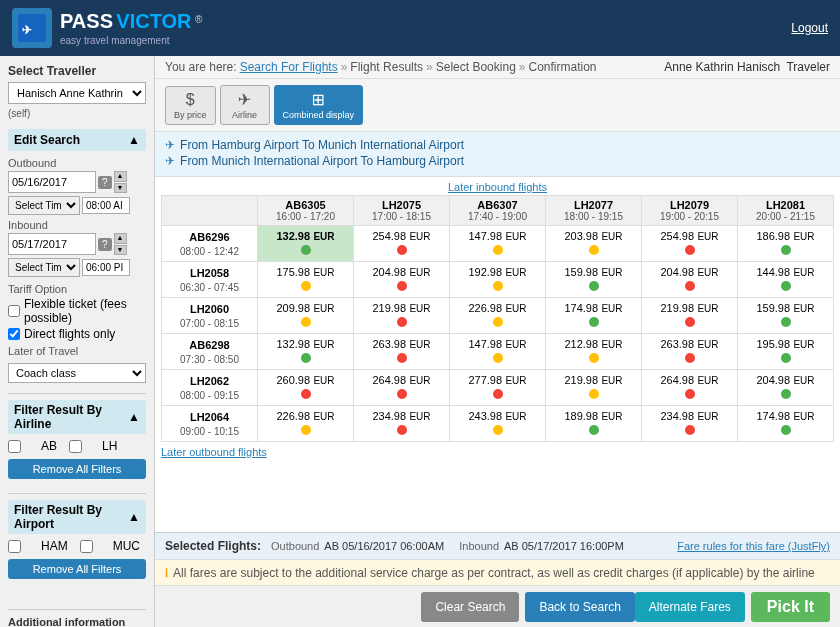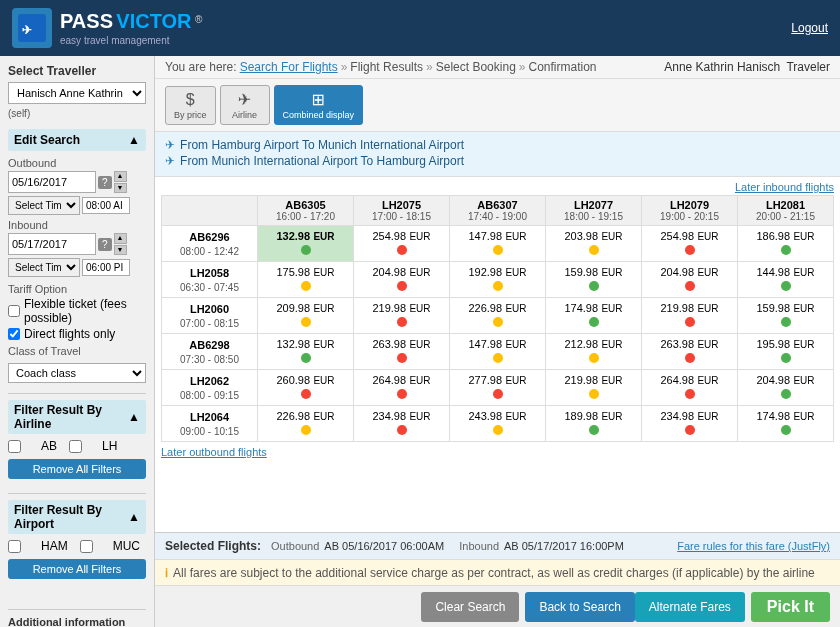--- a/index.html
+++ b/index.html
@@ -65,21 +65,21 @@
     .view-btn-icon { font-size: 16px; display: block; }
     .view-btn-label { font-size: 9px; }
 
     
     .flight-directions { padding: 6px 10px; background: #e8f4fb; border-bottom: 1px solid #ddd; }
     .flight-dir { font-size: 12px; color: #1a5a8a; margin-bottom: 2px; display: flex; align-items: center; gap: 5px; }
     .plane-icon { color: #2980b9; }
 
     
     .flight-grid-container { flex: 1; overflow: auto; padding: 4px 6px; }
-    .later-link { text-align: right; color: #2980b9; font-size: 11px; cursor: pointer; text-decoration: underline; margin-bottom: 2px; }
+    .later-link { text-align: center; color: #2980b9; font-size: 11px; cursor: pointer; text-decoration: underline; margin-bottom: 2px; }
     .later-outbound { color: #2980b9; font-size: 11px; cursor: pointer; text-decoration: underline; margin-top: 4px; }
 
     
     .flight-table { border-collapse: collapse; width: 100%; font-size: 11px; }
     .flight-table th, .flight-table td { border: 1px solid #ddd; padding: 3px 5px; text-align: center; vertical-align: middle; }
     .flight-table th { background: #f0f0f0; font-weight: normal; }
     .col-header { display: flex; flex-direction: column; align-items: center; }
     .flight-num { font-weight: bold; font-size: 11px; }
     .flight-time { font-size: 10px; color: #555; }
     .row-header { text-align: left; }
@@ -193,21 +193,21 @@
         <div class="checkbox-row">
           <input type="checkbox" style="">
           <span>Flexible ticket (fees possible)</span>
         </div>
         <div class="checkbox-row">
           <input type="checkbox" checked="" style="">
           <span>Direct flights only</span>
         </div>
       </div>
 
-      <div class="section-label">Class of Travel</div>
+      <div class="section-label">Later of Travel</div>
       <select class="class-select">
         <option>Coach class</option>
       </select>
     </div>
 
     <div class="filter-section">
       <div class="filter-header">
         <span>Filter Result By Airline</span>
         <span>▲</span>
       </div>

